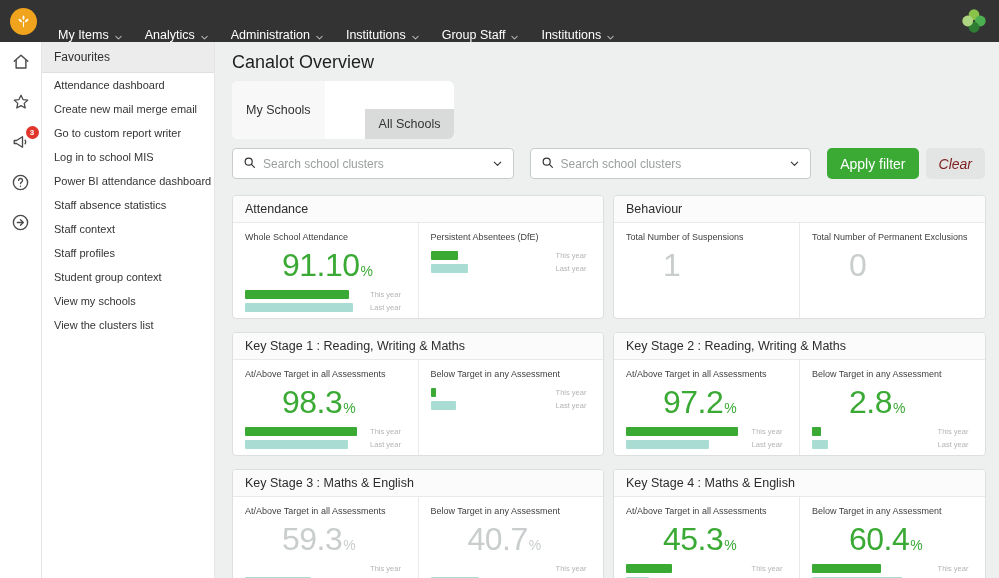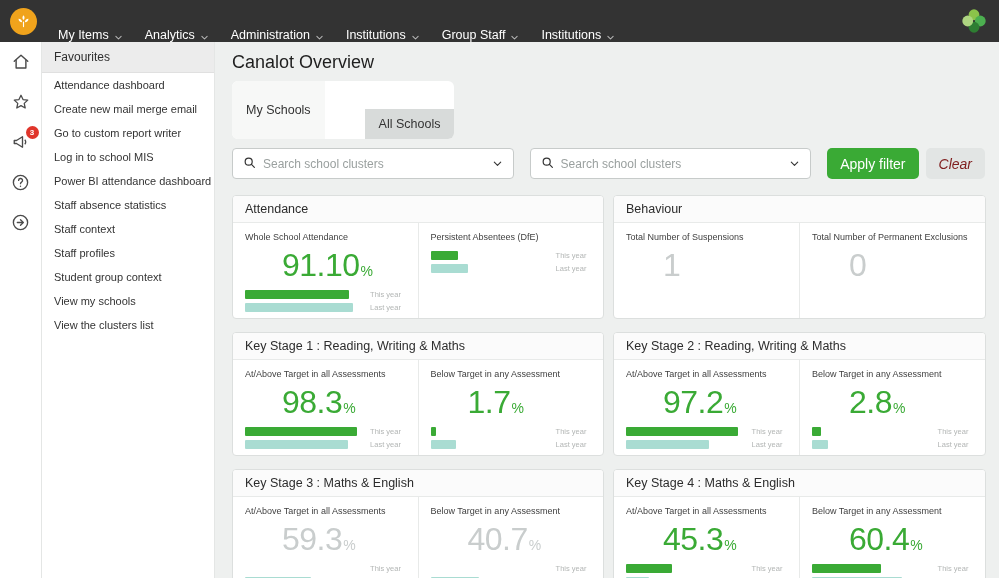--- a/index.html
+++ b/index.html
@@ -311,21 +311,20 @@
                   <div class="bar-row">
                     <div class="bar-track">
                       <div class="bar last" style="width: 90%;"></div>
                     </div>
                     <div class="bar-label">Last year</div>
                   </div>
                 </div>
               </div>
               <div class="metric">
                 <div class="metric-label">Below Target in any Assessment</div>
-                <div class="metric-value "><span class="num">1.7</span><span class="unit">%</span></div>
                 <div class="bars">
                   <div class="bar-row">
                     <div class="bar-track">
                       <div class="bar this" style="width: 5%;"></div>
                     </div>
                     <div class="bar-label">This year</div>
                   </div>
                   <div class="bar-row">
                     <div class="bar-track">
                       <div class="bar last" style="width: 22%;"></div>

